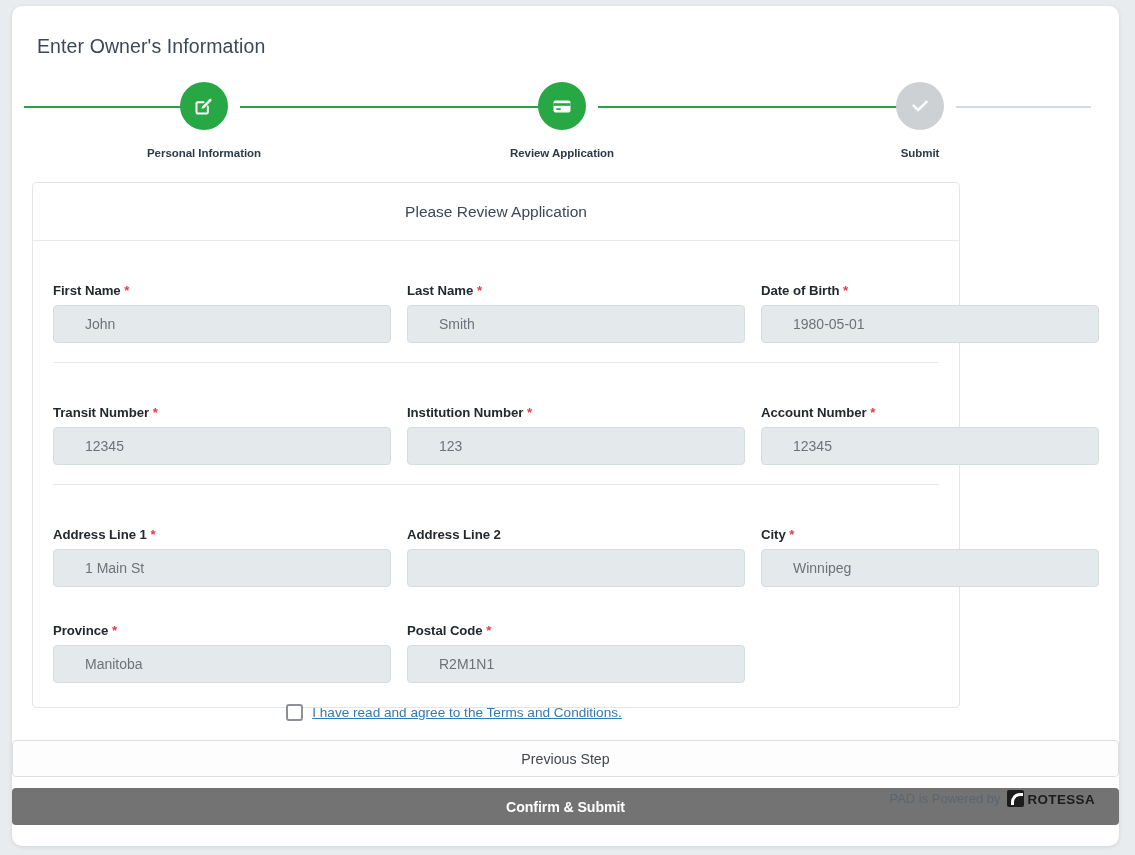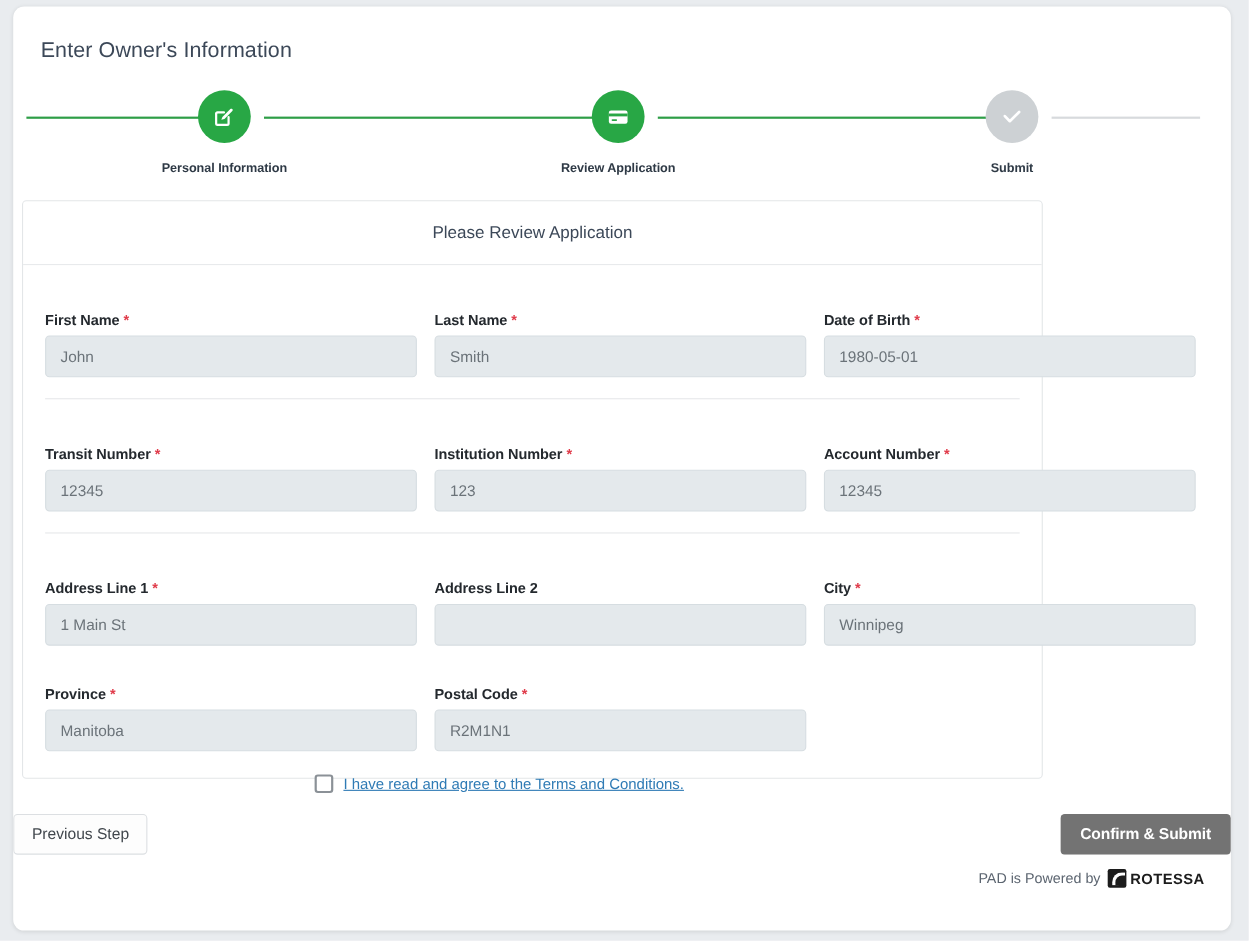--- a/index.html
+++ b/index.html
@@ -84,21 +84,21 @@
     margin-top: 17px;
     font-size: 11.5px;
     font-weight: bold;
     color: #2f3a46;
     letter-spacing: -0.05px;
   }
 
   
   .review-panel {
     position: absolute;
-    left: 8px;
+    left: 20px;
     top: 176px;
     width: 928px;
     background: #ffffff;
     border: 1px solid #e3e6e8;
     border-radius: 4px;
   }
 
   .panel-head {
     height: 58px;
     border-bottom: 1px solid #e8eaec;
@@ -133,21 +133,21 @@
     display: block;
   }
   .req { color: #e03c4b; font-weight: bold; }
 
   .finput {
     width: 100%;
     height: 38px;
     background: #e4e9ec;
     border: 1px solid #d6dde1;
     border-radius: 4px;
-    padding: 0 13px;
+    padding: 0 31px;
     font-family: "Liberation Sans", sans-serif;
     font-size: 14px;
     color: #6b7379;
     line-height: 36px;
     white-space: nowrap;
     overflow: hidden;
   }
 
   .divider {
     height: 1px;
@@ -185,20 +185,21 @@
 
   
   .btn-row {
     position: absolute;
     left: 0;
     top: 734px;
     width: 1107px;
     display: flex;
     justify-content: space-between;
     gap: 11px;
+    flex-direction: column;
   }
   .btn {
     height: 37px;
     border-radius: 4px;
     font-family: "Liberation Sans", sans-serif;
     font-size: 14.2px;
     display: flex;
     align-items: center;
     justify-content: center;
     cursor: pointer;

